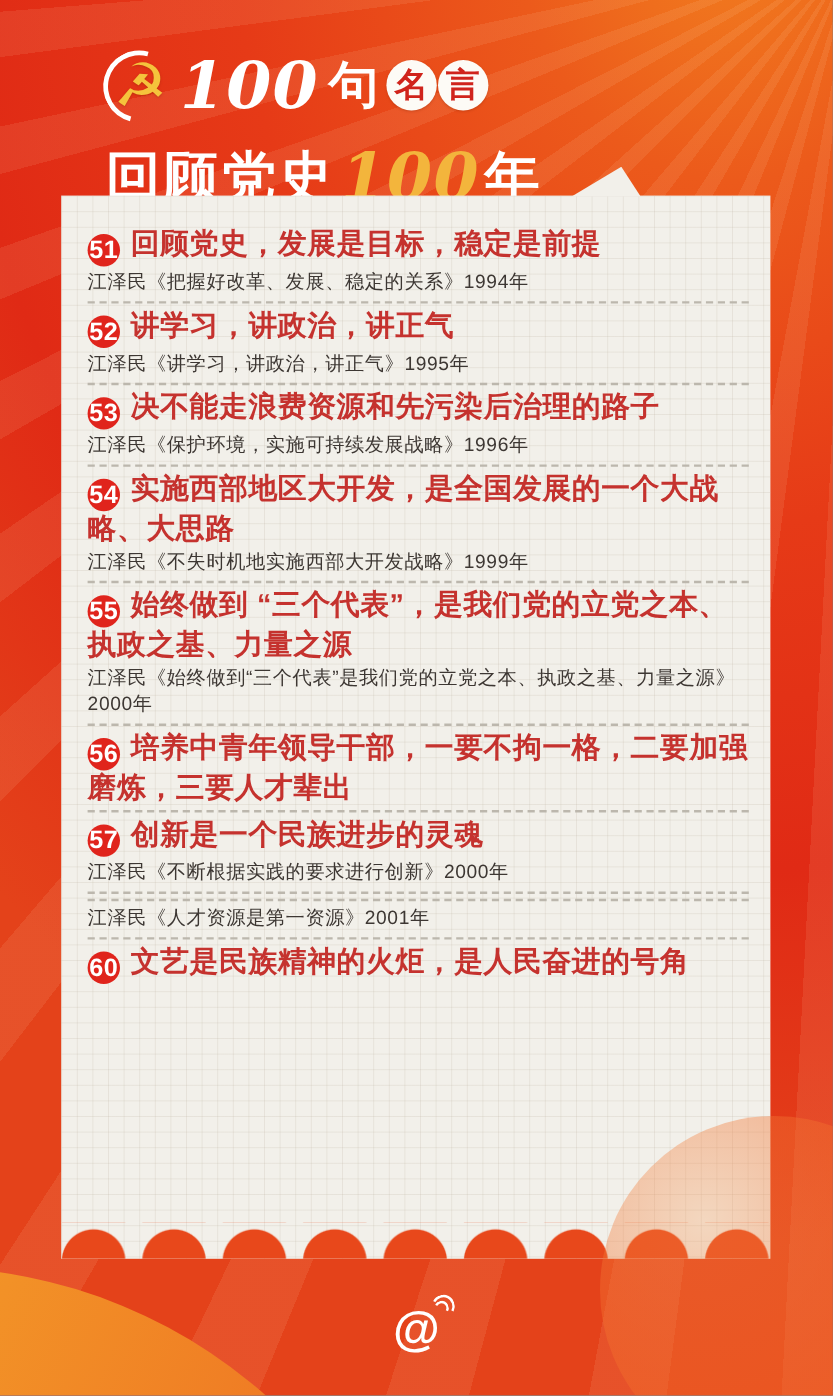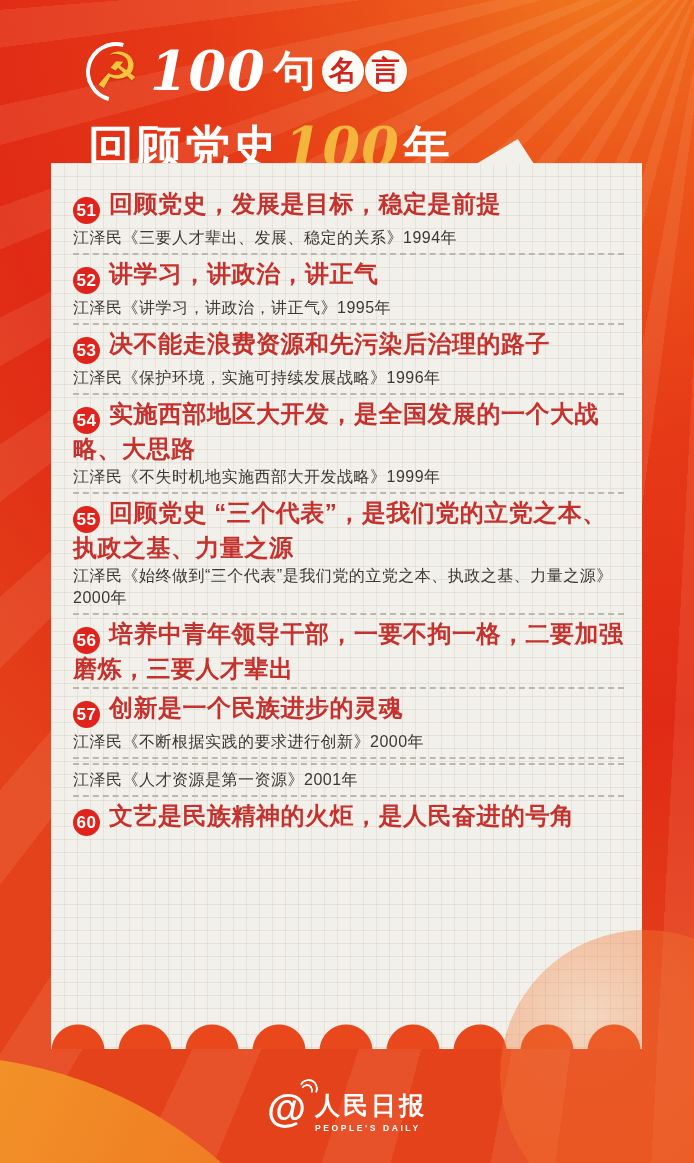--- a/index.html
+++ b/index.html
@@ -55,21 +55,21 @@
     clip-path:polygon(0 100%, 100% 100%, 72% 0);
   }
   .card::after{ 
     content:"";position:absolute;left:0;bottom:0;width:100%;height:30px;
     background-image:radial-gradient(circle at 33px 32px, #e8481b 26px, rgba(232,72,27,0) 27px);
     background-size:67px 30px;background-repeat:repeat-x;background-position:-6px 0;
   }
   .item{margin:2px 0;}
   .num-badge{
     display:inline-flex;width:27px;height:27px;border-radius:50%;background:#e0241c;color:#fff;
-    font-weight:bold;font-size:17px;align-items:center;justify-content:center;
+    font-weight:bold;font-size:21px;align-items:center;justify-content:center;
     margin-right:9px;vertical-align:-4px;
   }
   .item-title{font-size:24px;font-weight:bold;color:#c5322e;line-height:29px;letter-spacing:0.5px;}
   .item-source{font-size:16px;color:#3d3733;line-height:22px;margin-top:3px;letter-spacing:0.5px;font-weight:500;}
   .divider{border-top:2px dashed #bcb7ad;margin:4px 0;height:0;}
   
   .footer{position:absolute;top:1090px;left:0;width:100%;display:flex;justify-content:center;align-items:flex-start;gap:9px;color:#fff;}
   .at-wrap{position:relative;font-size:40px;font-weight:bold;line-height:0.9;}
   .at-wrap .wave1,.at-wrap .wave2{
     position:absolute;border:2.5px solid #fff;border-radius:50%;
@@ -103,21 +103,21 @@
       <span class="t2-num">100</span>
       <span class="t2-suf">年</span>
     </div>
   </div>
 
   <div class="card">
     <div class="card-tail"></div>
 
     <div class="item">
       <div class="item-title"><span class="num-badge">51</span><span>回顾党史，发展是目标，稳定是前提</span></div>
-      <div class="item-source">江泽民《三要人才辈出、发展、稳定的关系》1994年</div>
+      <div class="item-source">江泽民《把握好改革、发展、稳定的关系》1994年</div>
     </div>
     <div class="divider"></div>
 
     <div class="item">
       <div class="item-title"><span class="num-badge">52</span><span>讲学习，讲政治，讲正气</span></div>
       <div class="item-source">江泽民《讲学习，讲政治，讲正气》1995年</div>
     </div>
     <div class="divider"></div>
 
     <div class="item">
@@ -126,21 +126,21 @@
     </div>
     <div class="divider"></div>
 
     <div class="item">
       <div class="item-title"><span class="num-badge">54</span><span>实施西部地区大开发，是全国发展的一个大战略、大思路</span></div>
       <div class="item-source">江泽民《不失时机地实施西部大开发战略》1999年</div>
     </div>
     <div class="divider"></div>
 
     <div class="item">
-      <div class="item-title"><span class="num-badge">55</span><span>回顾党史 “三个代表”，是我们党的立党之本、执政之基、力量之源</span></div>
+      <div class="item-title"><span class="num-badge">55</span><span>始终做到 “三个代表”，是我们党的立党之本、执政之基、力量之源</span></div>
       <div class="item-source">江泽民《始终做到“三个代表”是我们党的立党之本、执政之基、力量之源》2000年</div>
     </div>
     <div class="divider"></div>
 
     <div class="item">
       <div class="item-title"><span class="num-badge">56</span><span>培养中青年领导干部，一要不拘一格，二要加强磨炼，三要人才辈出</span></div>
     </div>
     <div class="divider"></div>
 
     <div class="item">
@@ -163,18 +163,14 @@
 
   <div class="quarter-disc"></div>
   <div class="big-circle"></div>
 
   <div class="footer">
     <span class="at-wrap">
       <span>@</span>
       <span class="wave1"></span>
       <span class="wave2"></span>
     </span>
-    <span class="logo-col">
-      <span class="logo-cn">人民日报</span>
-      <span class="logo-en">PEOPLE'S DAILY</span>
-    </span>
   </div>
 </div>
 
 </body></html>

